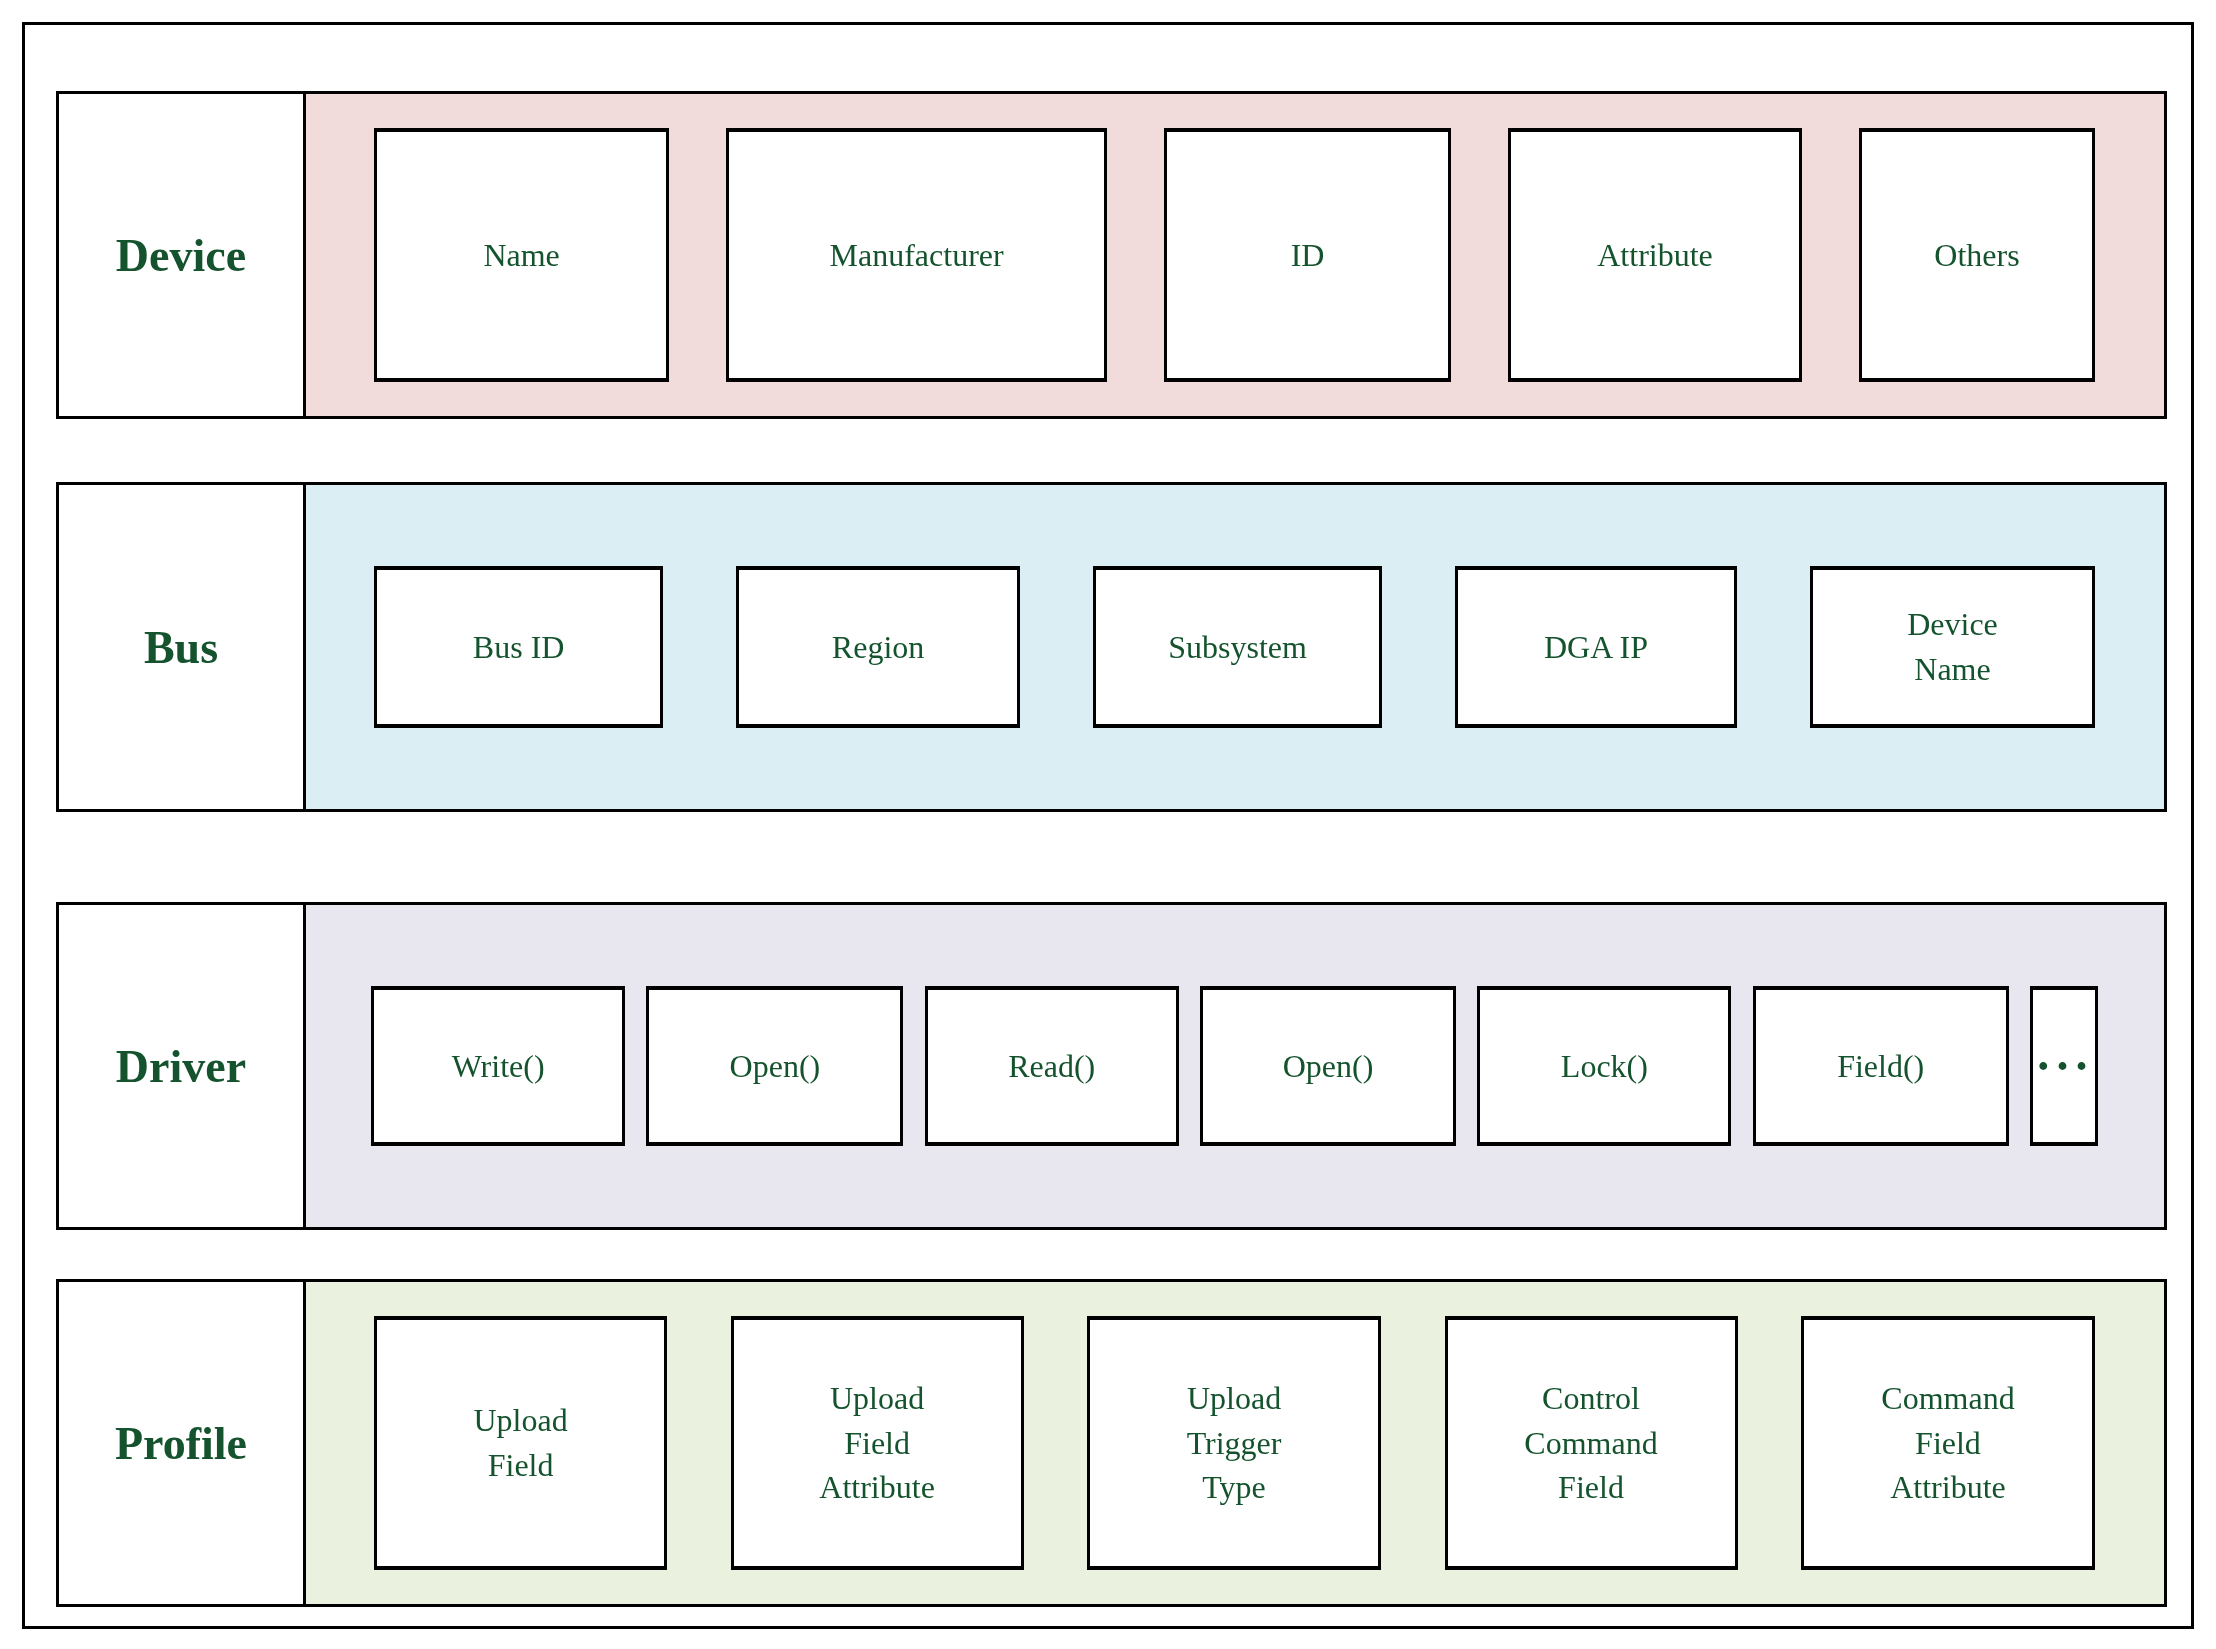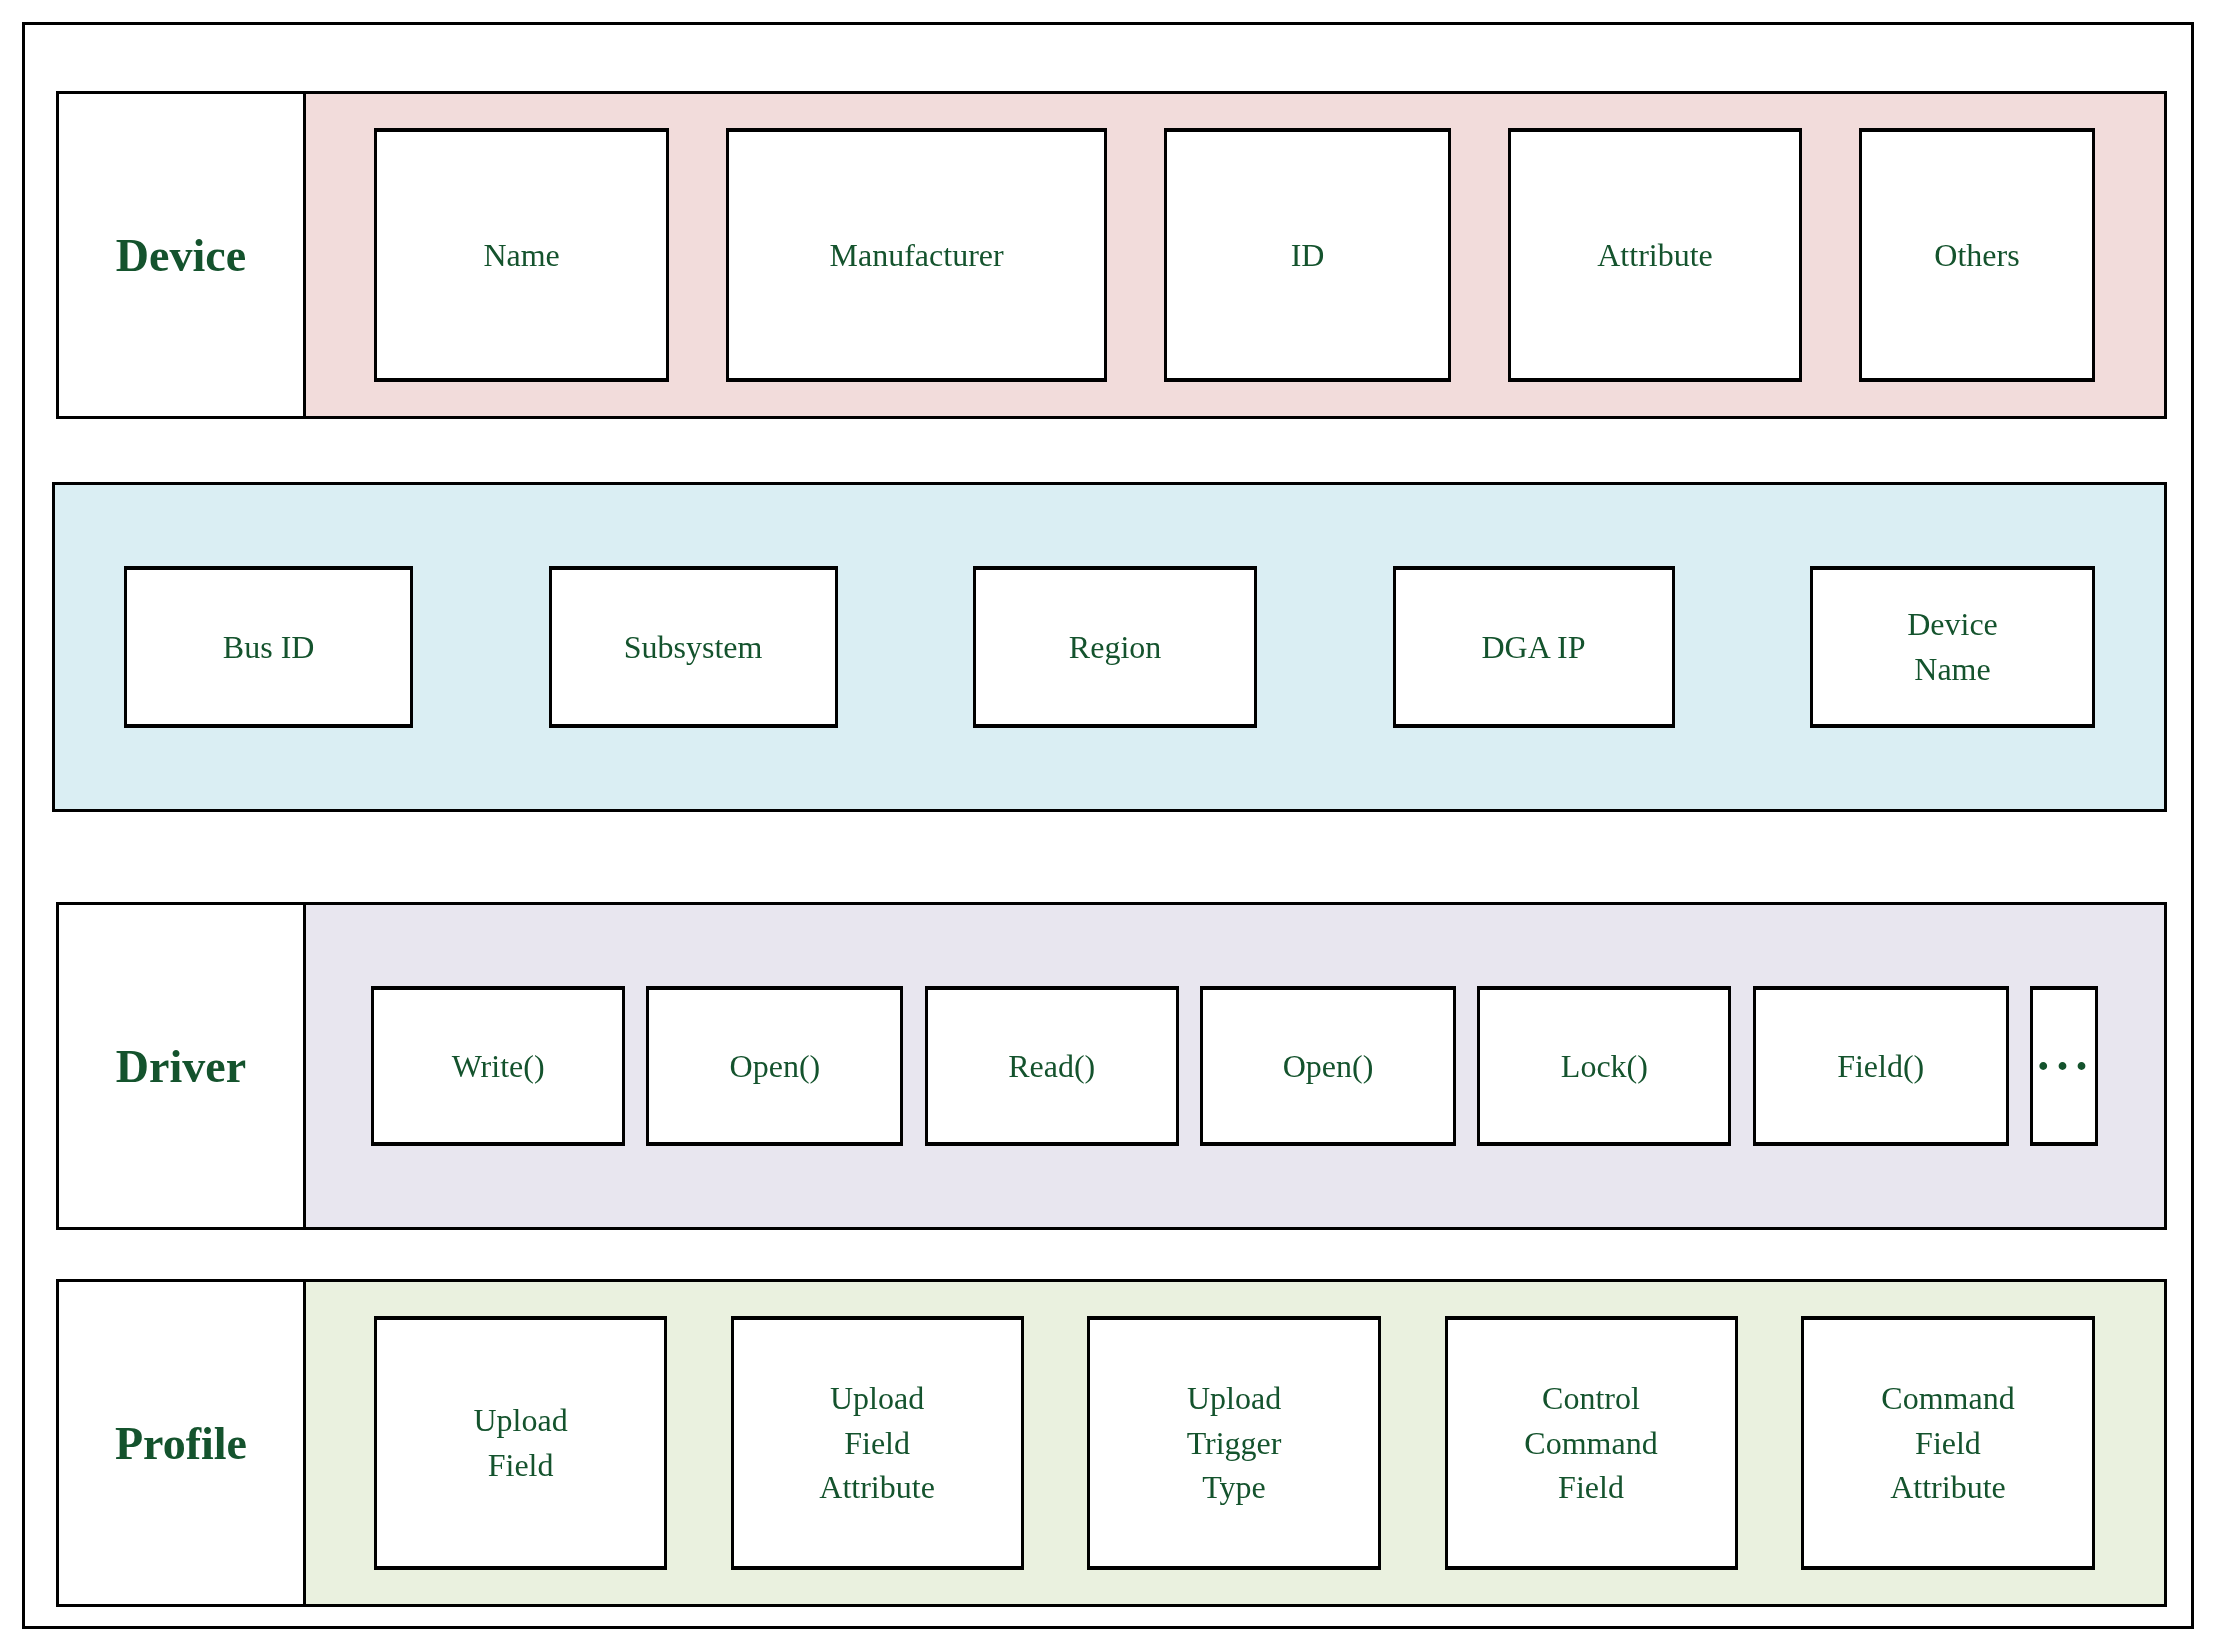--- a/index.html
+++ b/index.html
@@ -79,24 +79,25 @@
     <div class="band" style="background-color: rgb(242, 220, 219);">
       <div class="cell" style="width:295px">Name</div>
       <div class="cell" style="width:381px">Manufacturer</div>
       <div class="cell" style="width:287px">ID</div>
       <div class="cell" style="width:294px">Attribute</div>
       <div class="cell" style="width:236px">Others</div>
     </div>
   </div>
 
   <div class="row row-bus">
+    <div class="row-label">Bus</div>
     <div class="band" style="background-color: rgb(218, 238, 243);">
       <div class="cell" style="width:289px">Bus ID</div>
+      <div class="cell" style="width:284px">Region</div>
       <div class="cell" style="width:289px">Subsystem</div>
-      <div class="cell" style="width:284px">Region</div>
       <div class="cell" style="width:282px">DGA IP</div>
       <div class="cell" style="width:285px">Device
 Name</div>
     </div>
   </div>
 
   <div class="row row-driver">
     <div class="row-label">Driver</div>
     <div class="band" style="background-color: rgb(232, 230, 239);">
       <div class="cell" style="width:254px">Write()</div>

